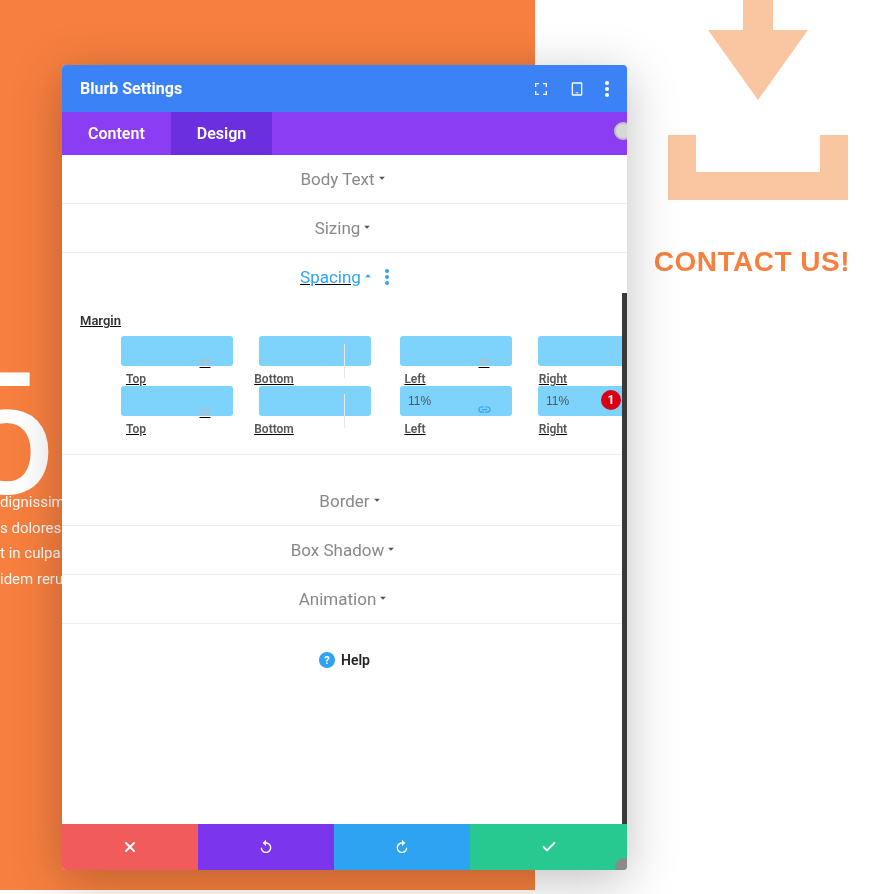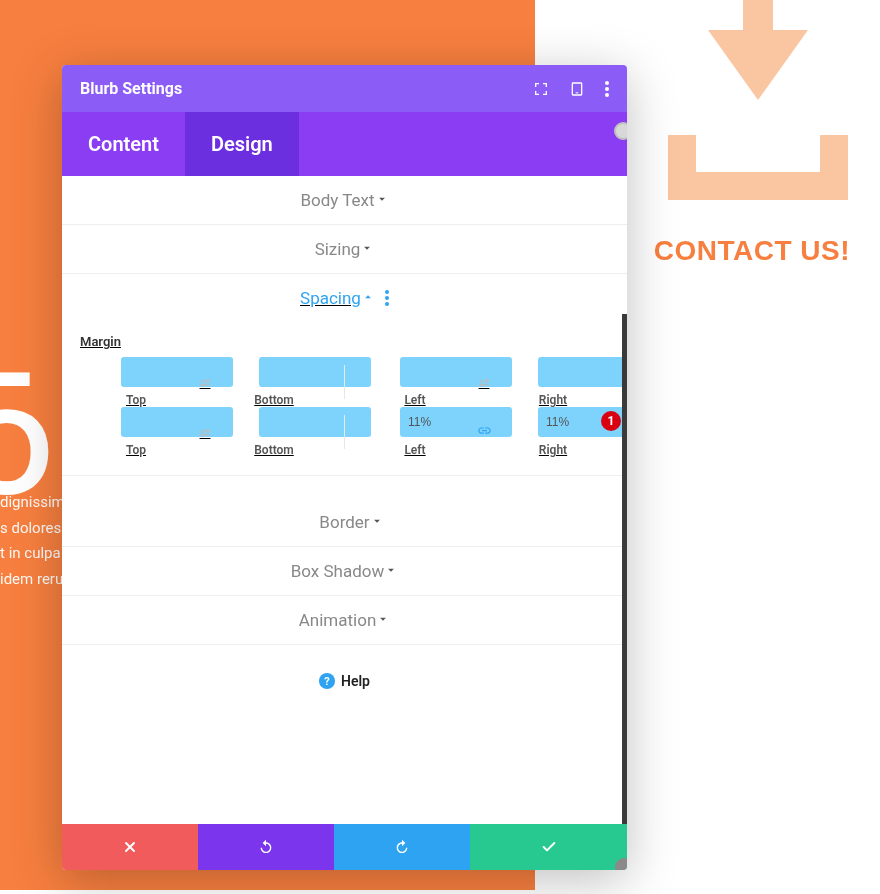--- a/index.html
+++ b/index.html
@@ -62,21 +62,21 @@
     position: absolute;
     bottom: 0; left: 0;
     width: 180px; height: 65px;
     border-left: 28px solid #f9c6a1;
     border-right: 28px solid #f9c6a1;
     border-bottom: 28px solid #f9c6a1;
   }
   .contact-us {
     position: absolute;
     right: 30px;
-    top: 235px;
+    top: 246px;
     color: #f77f3f;
     font-weight: 800;
     font-size: 28px;
     letter-spacing: 0.5px;
     font-family: Arial, sans-serif;
   }
 
   
   .modal {
     position: absolute;
@@ -85,42 +85,42 @@
     height: 805px;
     background: #fff;
     border-radius: 4px;
     box-shadow: 0 10px 50px rgba(0,0,0,0.25);
     z-index: 10;
     display: flex;
     flex-direction: column;
     overflow: hidden;
   }
   .modal-header {
-    background: #8b5cf6;
+    background: #3b82f6;
     color: #fff;
     display: flex;
     align-items: center;
     justify-content: space-between;
     padding: 14px 18px;
   }
   .modal-title { font-weight: 700; font-size: 16px; }
   .header-icons { display: flex; gap: 20px; align-items: center; }
   .header-icon { width: 16px; height: 16px; fill: #fff; cursor: pointer; }
   .dots-icon { width: 4px; height: 16px; display: flex; flex-direction: column; justify-content: space-between; cursor: pointer; }
   .dots-icon span { width: 4px; height: 4px; border-radius: 50%; background: #fff; }
 
   .tabs {
     background: #8a3df2;
     display: flex;
     position: relative;
   }
   .tab {
-    padding: 20px 26px;
-    color: #fff;
-    font-size: 20px;
+    padding: 12px 26px;
+    color: #fff;
+    font-size: 16px;
     font-weight: 600;
     cursor: pointer;
   }
   .tab.active {
     background: #6b2fe0;
   }
   .globe-icon {
     position: absolute;
     right: -5px;
     top: 10px;

